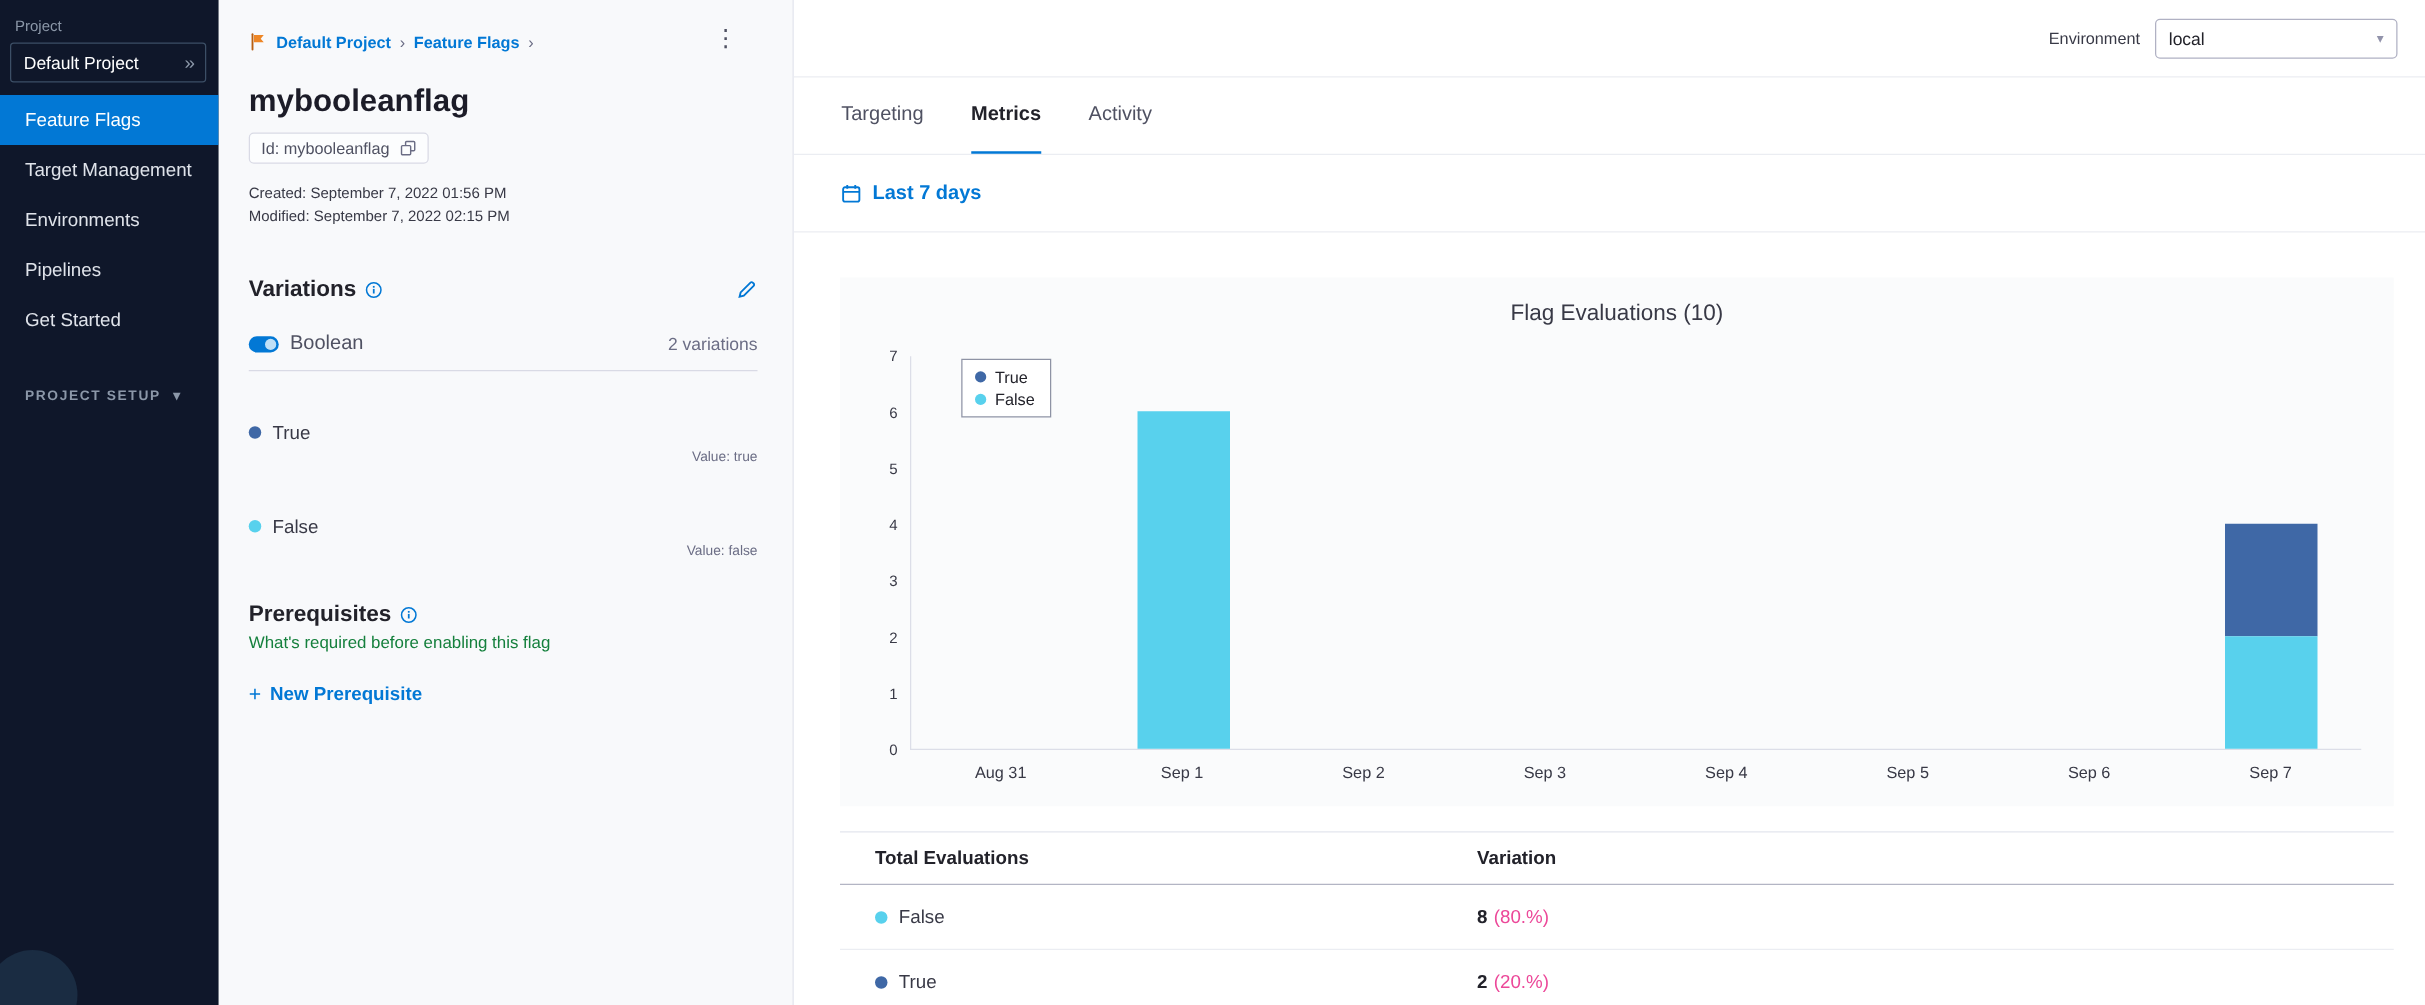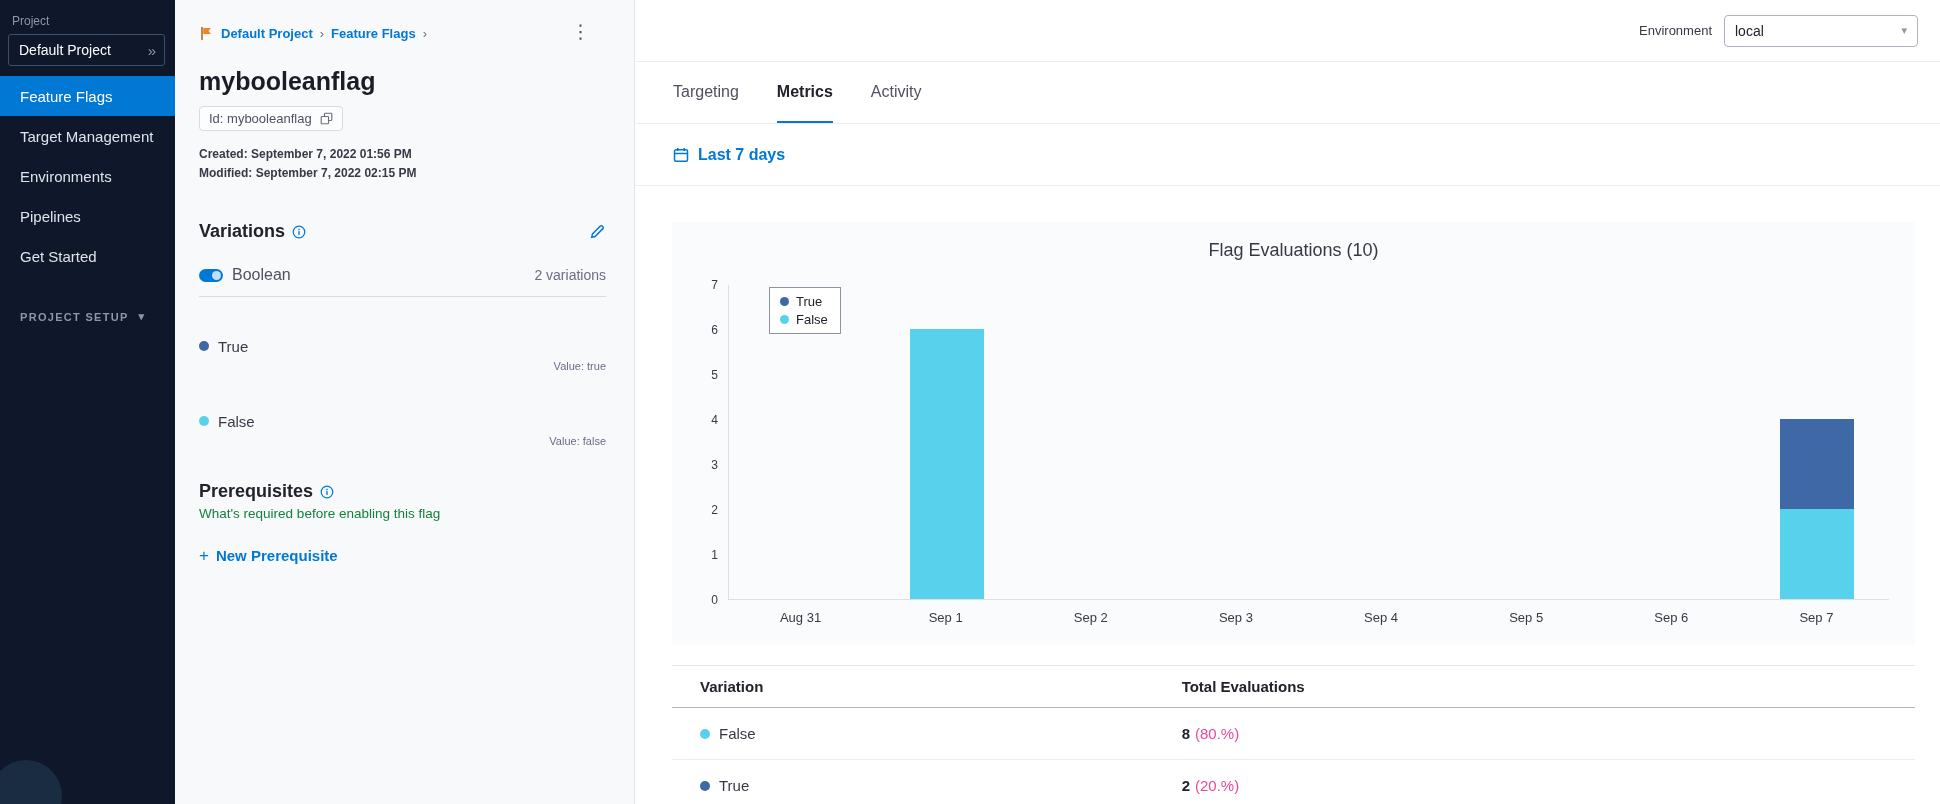--- a/index.html
+++ b/index.html
@@ -31,21 +31,21 @@
     font-weight: 600; color: #0278d5; }
   .crumb-link { color: #0278d5; text-decoration: none; cursor: pointer; }
   .crumb-sep { color: #6b6d85; font-weight: 400; font-size: 13px; }
   .flag-icon { display: inline-flex; }
   .kebab { position: absolute; top: 22px; right: 44px; font-size: 19px; color: #4f5162;
     background: none; border: none; cursor: pointer; line-height: 1; }
   .flag-title { margin-top: 26px; font-size: 25px; font-weight: 700; color: #1c1c28; }
   .id-badge { display: inline-flex; align-items: center; gap: 8px; margin-top: 10px; padding: 4px 9px;
     border: 1px solid #d9dae5; border-radius: 4px; background: #fcfdfe; font-size: 13px; color: #4f5162; }
   .copy-icon { display: inline-flex; cursor: pointer; }
-  .meta { margin-top: 14px; font-size: 12px; font-weight: 700; color: #383946; line-height: 19px; }
+  .meta { margin-top: 14px; font-size: 12px; font-weight: 400; color: #383946; line-height: 19px; }
   .section-head { margin-top: 38px; display: flex; align-items: center; }
   .section-title { font-size: 18px; font-weight: 700; color: #22222a; }
   .info-icon { margin-left: 7px; display: inline-flex; cursor: pointer; }
   .edit-icon { margin-left: auto; display: inline-flex; cursor: pointer; }
   .bool-row { margin-top: 24px; display: flex; align-items: center; }
   .toggle-pill { width: 24px; height: 13px; border-radius: 7px; background: #0278d5; position: relative;
     flex-shrink: 0; }
   .toggle-pill::after { content: ""; position: absolute; right: 2px; top: 2px; width: 9px; height: 9px;
     border-radius: 50%; background: #bfe0f7; }
   .bool-label { margin-left: 9px; font-size: 16px; color: #4f5162; }
@@ -318,22 +318,22 @@
               <div class="xlabel">Sep 5</div>
               <div class="xlabel">Sep 6</div>
               <div class="xlabel">Sep 7</div>
             </div>
         </div>
       </div>
     </div>
 
     <div class="eval-table">
       <div class="t-head">
+        <div class="th">Total Evaluations</div>
         <div class="th">Variation</div>
-        <div class="th">Total Evaluations</div>
       </div>
       <div>
           <div class="t-row">
             <div class="t-cell">
               <span class="dot" style="background: rgb(88, 209, 237);"></span>
               <span class="tname">False</span>
             </div>
             <div class="t-cell">
               <span class="tcount">8</span>
               <span class="tpct">(80.%)</span>

